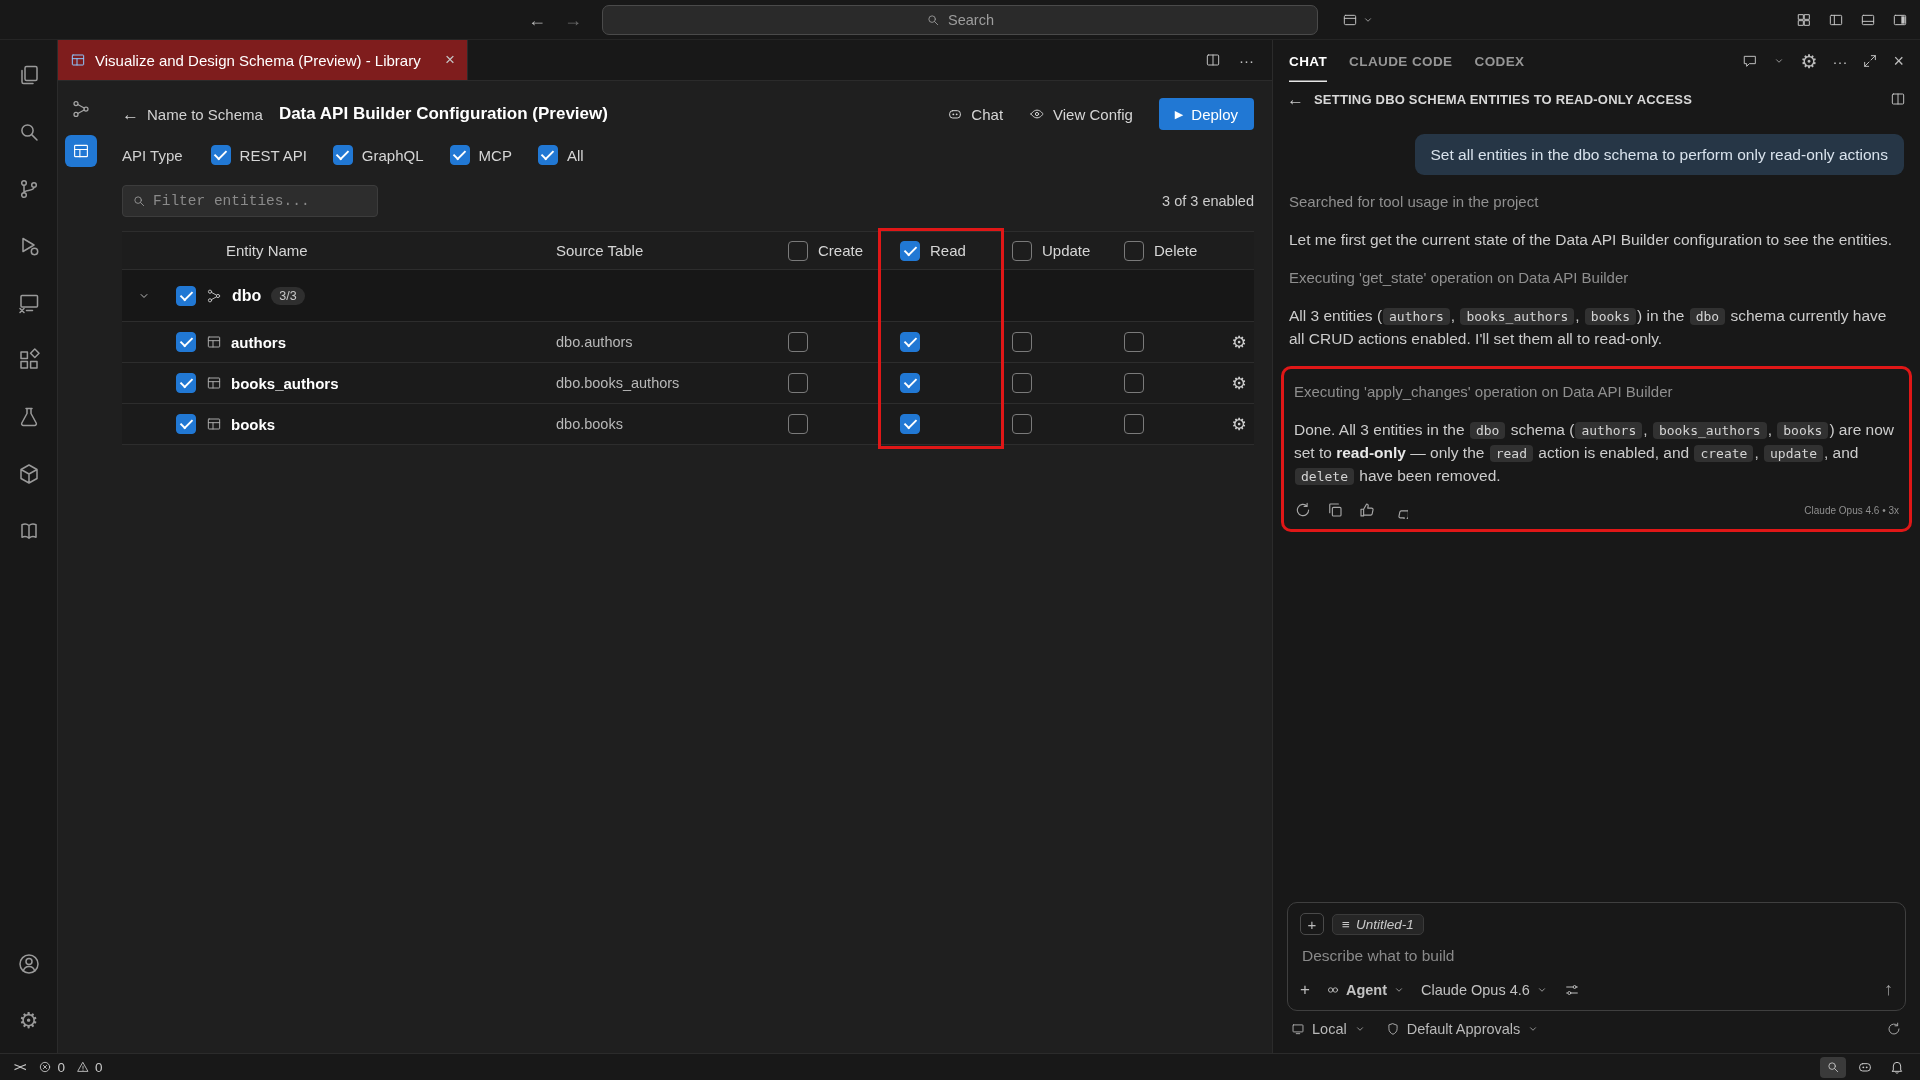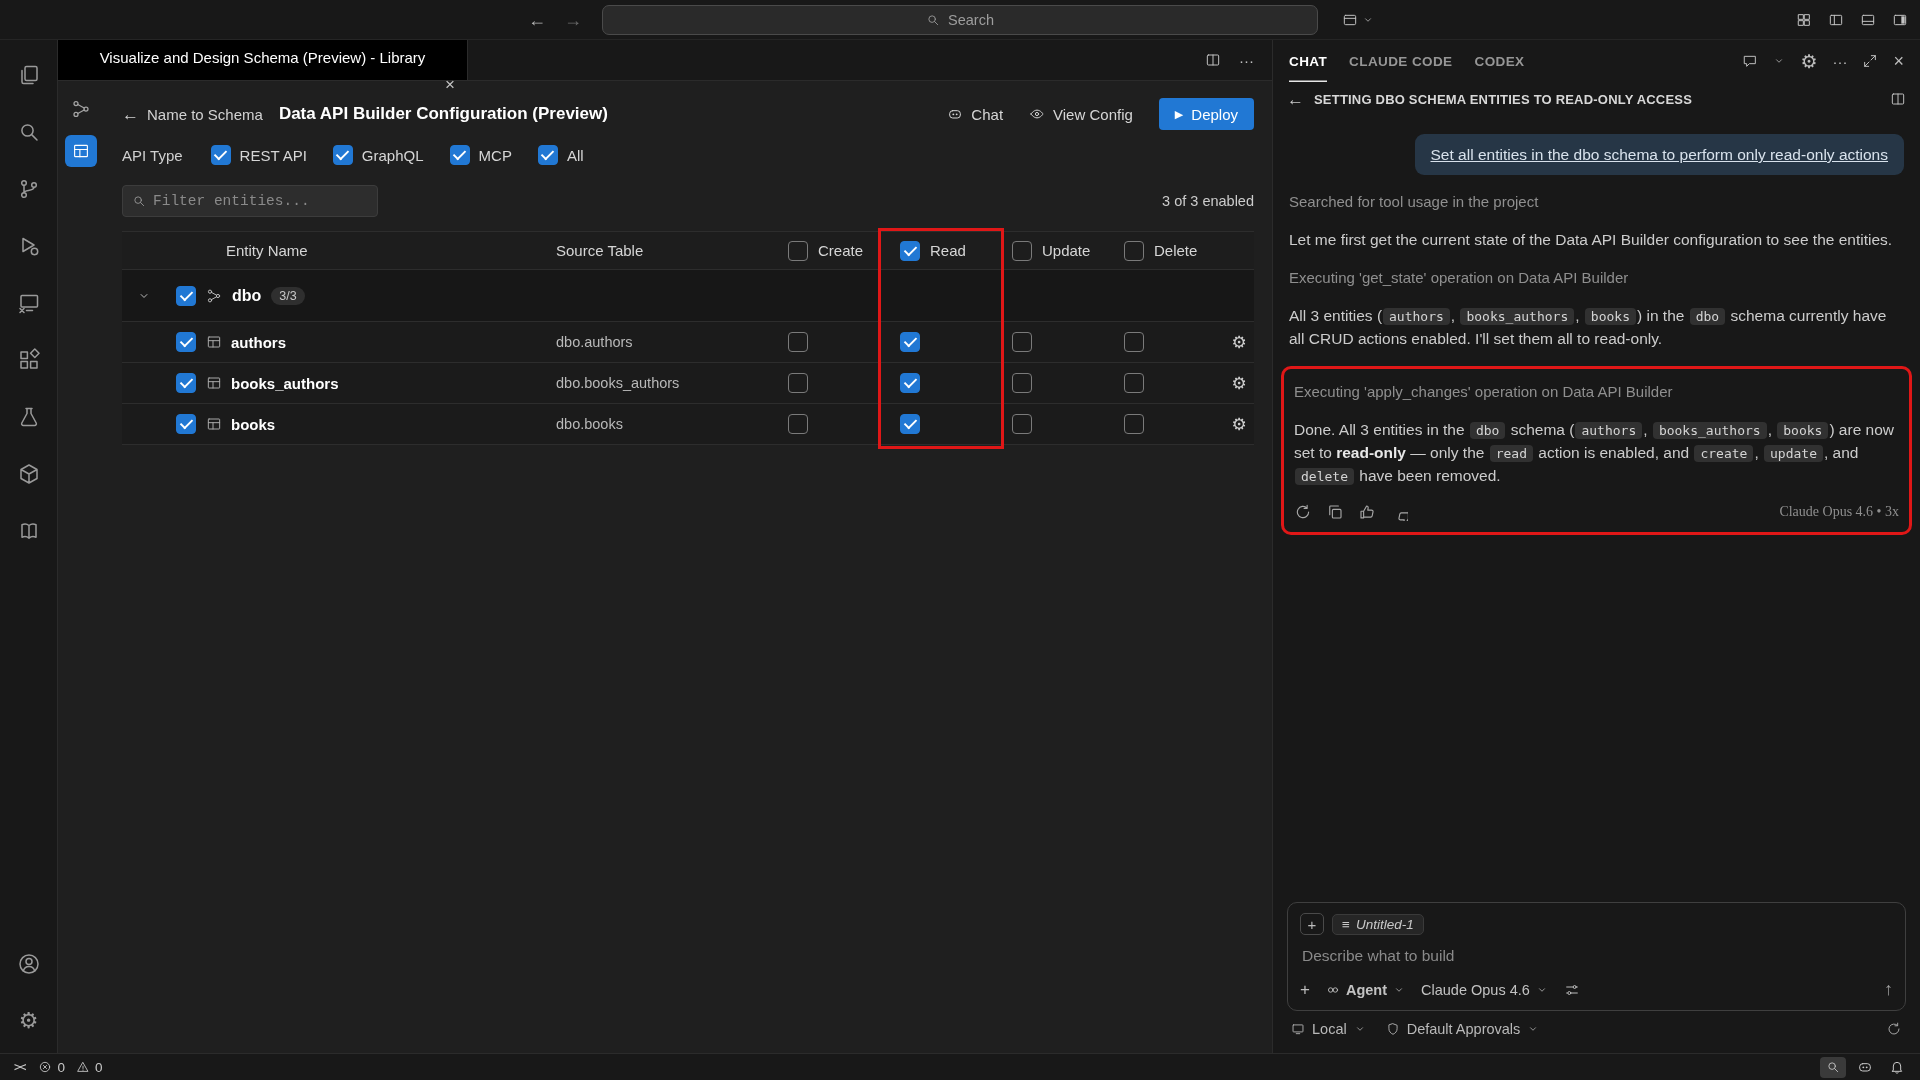--- a/index.html
+++ b/index.html
@@ -22,22 +22,22 @@
   
   .main { flex:1; display:flex; min-height:0; }
 
   .activitybar { width:58px; background:#181818; border-right:1px solid #2b2b2b;
     display:flex; flex-direction:column; align-items:center; padding:6px 0 4px; flex:none; }
   .ab-item { width:58px; height:57px; display:flex; align-items:center; justify-content:center; color:#9a9a9a; }
   .ab-spacer { flex:1; }
 
   .editor { width:1214px; flex:none; display:flex; flex-direction:column; background:#1f1f1f; }
   .tabbar { height:41px; background:#181818; display:flex; align-items:stretch; border-bottom:1px solid #2b2b2b; flex:none; }
-  .tab { width:410px; background:#000000; display:flex; align-items:center; gap:9px; padding:0 12px;
-    border-right:1px solid #2b2b2b; color:#ffffff; font-size:15px;flex-direction:column; }
+  .tab { width:410px; background:#7f1d1d; display:flex; align-items:center; gap:9px; padding:0 12px;
+    border-right:1px solid #2b2b2b; color:#ffffff; font-size:15px; }
   .tab .close { margin-left:auto; color:#c5c5c5; font-size:17px; }
   .tabbar-actions { margin-left:auto; display:flex; align-items:center; gap:18px; padding-right:18px; color:#c0c0c0; }
 
   .editor-body { flex:1; display:flex; min-height:0; }
   .ministrip { width:46px; flex:none; display:flex; flex-direction:column; align-items:center; padding-top:12px; gap:10px; }
   .mini-icon { width:32px; height:32px; display:flex; align-items:center; justify-content:center; color:#a5a5a5; }
   .mini-icon.selected { background:#2178d4; border-radius:6px; color:#ffffff; }
 
   .designer { flex:1; padding:0 18px; min-width:0; }
   .designer-header { margin-top:12px; height:42px; display:flex; align-items:center; gap:16px; }
@@ -88,30 +88,30 @@
   
   .chatpanel { flex:1; background:#181818; border-left:1px solid #2b2b2b; display:flex; flex-direction:column; min-width:0; }
   .chat-tabs { height:42px; display:flex; align-items:stretch; padding:0 16px; gap:22px; flex:none; }
   .ctab { display:flex; align-items:center; font-size:13.5px; font-weight:bold; letter-spacing:.4px; color:#969696; }
   .ctab.active { color:#ffffff; box-shadow:inset 0 -1.5px 0 #e7e7e7; }
   .chat-tab-actions { margin-left:auto; display:flex; align-items:center; gap:15px; color:#bdbdbd; }
   .thread-header { height:34px; display:flex; align-items:center; gap:10px; padding:0 14px; flex:none; }
   .thread-title { font-size:13px; font-weight:bold; color:#d8d8d8; letter-spacing:.2px; flex:1; }
   .messages { flex:1; padding:4px 16px 0; overflow:hidden; display:flex; flex-direction:column; font-size:15.5px; line-height:1.5; }
   .msg-user-row { display:flex; justify-content:flex-end; margin-top:14px; }
-  .msg-user { background:#263646; color:#d8e2ec; border-radius:9px; padding:9px 16px; max-width:92%; font-size:15.5px;text-decoration:underline; }
+  .msg-user { background:#263646; color:#d8e2ec; border-radius:9px; padding:9px 16px; max-width:92%; font-size:15.5px; }
   .muted { color:#8f8f8f; font-size:15px; margin-top:16px; }
   .para { color:#cccccc; margin-top:14px; }
   .chip, code.chip { font-family:"DejaVu Sans Mono", monospace; font-size:13px; background:#313131;
     color:#d4d4d4; border-radius:4px; padding:1px 6px; margin:0 1px; }
   .bold { font-weight:bold; color:#e8e8e8; }
   .annotated-block { border:3px solid #e01717; border-radius:10px; margin:16px -8px 0; padding:0 10px 10px; }
   .annotated-block .muted:first-child { margin-top:12px; }
   .msg-actions { margin-top:14px; display:flex; align-items:center; gap:14px; color:#a8a8a8; }
-  .model-label { margin-left:auto; color:#8f8f8f; font-size:14px;font-family:Liberation Serif, serif; }
+  .model-label { margin-left:auto; color:#8f8f8f; font-size:10px; }
 
   .chat-input { margin:10px 14px 0; border:1px solid #3f3f3f; border-radius:10px; padding:10px 12px; flex:none; }
   .ci-row1 { display:flex; align-items:center; gap:8px; }
   .add-ctx { width:24px; height:22px; border:1px solid #4a4a4a; border-radius:5px; color:#bdbdbd;
     display:flex; align-items:center; justify-content:center; font-size:15px; }
   .ctx-chip { display:flex; align-items:center; gap:6px; background:#262626; border:1px solid #3a3a3a;
     border-radius:5px; padding:2px 9px; color:#c9c9c9; font-size:13.5px; }
   .ctx-chip .fname { font-style:italic; }
   .ci-input { margin:12px 2px 14px; }
   .ci-input input { width:100%; background:transparent; border:none; outline:none; color:#cccccc;

